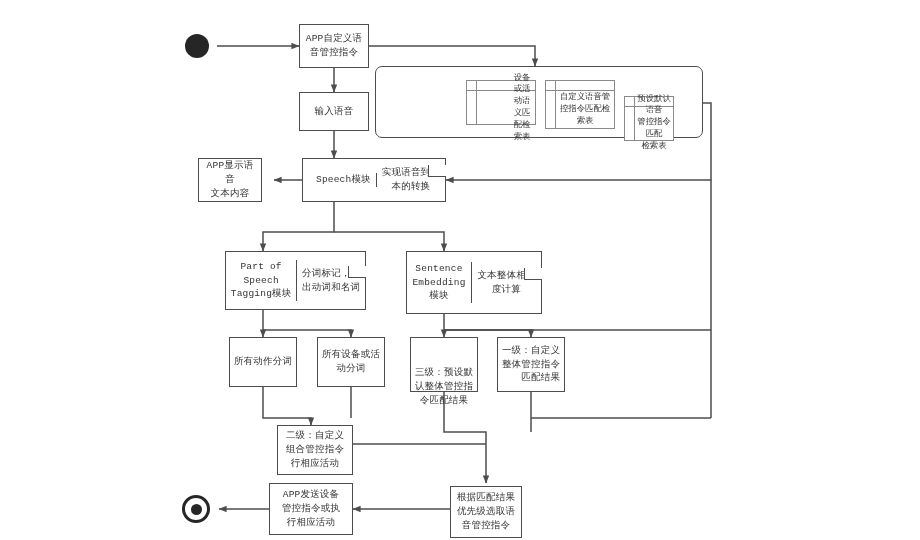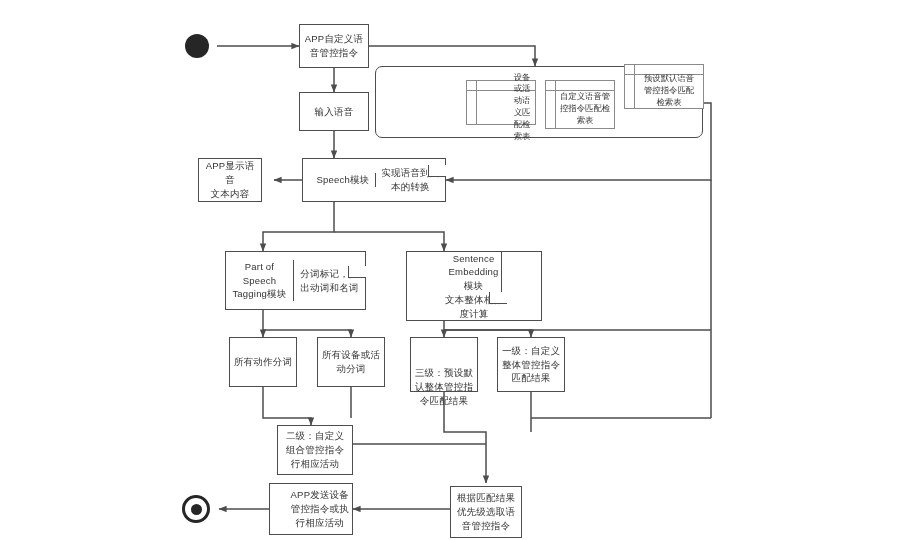--- a/index.html
+++ b/index.html
@@ -1,21 +1,21 @@
 <!DOCTYPE html>
 <html><head>
 <meta charset="utf-8">
 <style>
   html,body{margin:0;padding:0;background:#ffffff;}
   body{font-family:"Liberation Sans","DejaVu Sans",sans-serif;}
   #canvas{position:relative;width:920px;height:540px;background:#ffffff;overflow:hidden;}
   #wires{position:absolute;left:0;top:0;width:920px;height:540px;}
   .node{position:absolute;box-sizing:border-box;border:1.6px solid #4d4d4d;background:#ffffff;
         display:flex;align-items:center;justify-content:center;text-align:center;
-        color:#333333;font-size:9.5px;line-height:1.45;letter-spacing:.2px;}
+        color:#333333;font-size:9.5px;line-height:1.45;letter-spacing:.2px;font-family:Liberation Mono, monospace;}
   .node span{display:block;padding:0 3px;}
   .split{display:flex;padding:0;}
   .split .half{flex:1 1 auto;display:flex;align-items:center;justify-content:center;
                text-align:center;line-height:1.45;}
   .split .left{border-right:1.6px solid #4d4d4d;}
   .noteflag{position:relative;background:transparent;}
   .noteflag .corner{position:absolute;right:-1px;top:-1px;width:11px;height:11px;
                     background:#ffffff;border-left:1.6px solid #4d4d4d;border-bottom:1.6px solid #4d4d4d;}
   .container{position:absolute;box-sizing:border-box;border:1.6px solid #4d4d4d;border-radius:7px;background:#ffffff;}
   .tablebox{position:absolute;box-sizing:border-box;border:1.6px solid #8a8a8a;background:#ffffff;}
@@ -104,21 +104,21 @@
     <div class="tlabel" style="white-space:pre-line;margin-left:32px;">设备或活动语
 义匹配检索表</div>
   </div>
   <div class="tablebox" style="left:545px;top:80px;width:70px;height:49px;padding-left:28px;">
     <div class="vline"></div>
     <div class="hline"></div>
     <div class="tlabel" style="white-space:pre-line;">自定义语音管
 控指令匹配检
 索表</div>
   </div>
-  <div class="tablebox" style="left:624px;top:64px;width:80px;height:45px;">
+  <div class="tablebox" style="left:624px;top:96px;width:50px;height:45px;font-family:Liberation Mono, monospace;">
     <div class="vline"></div>
     <div class="hline"></div>
     <div class="tlabel" style="white-space:pre-line;">预设默认语音
 管控指令匹配
 检索表</div>
   </div>
 
   <div class="node" style="left:198px;top:158px;width:64px;height:44px;">
     <span style="white-space:pre-line;">APP显示语音
 文本内容</span>
@@ -141,21 +141,21 @@
 Speech
 Tagging模块</span>
     </div>
     <div class="half noteflag">
       <span class="corner"></span>
       <span style="white-space:pre-line;">分词标记，找
 出动词和名词</span>
     </div>
   </div>
 
-  <div class="node split" style="left:406px;top:251px;width:136px;height:70px;flex-direction:column;">
+  <div class="node split" style="left:406px;top:251px;width:136px;height:63px;">
     <div class="half left">
       <span style="white-space:pre-line;">Sentence
 Embedding
 模块</span>
     </div>
     <div class="half noteflag">
       <span class="corner"></span>
       <span style="white-space:pre-line;">文本整体相似
 度计算</span>
     </div>
@@ -166,35 +166,35 @@
   </div>
   <div class="node" style="left:317px;top:337px;width:68px;height:50px;">
     <span style="white-space:pre-line;">所有设备或活
 动分词</span>
   </div>
   <div class="node" style="left:410px;top:337px;width:68px;height:55px;">
     <span style="white-space:pre-line;margin-top:45px;">三级：预设默
 认整体管控指
 令匹配结果</span>
   </div>
-  <div class="node" style="left:497px;top:337px;width:68px;height:55px;">
+  <div class="node" style="left:497px;top:337px;width:68px;height:55px;text-align:right;">
     <span style="white-space:pre-line;">一级：自定义
 整体管控指令
 匹配结果</span>
   </div>
   <div class="node" style="left:277px;top:425px;width:76px;height:50px;">
     <span style="white-space:pre-line;">二级：自定义
 组合管控指令
 行相应活动</span>
   </div>
 
   <div class="node" style="left:450px;top:486px;width:72px;height:52px;">
     <span style="white-space:pre-line;">根据匹配结果
 优先级选取语
 音管控指令</span>
   </div>
-  <div class="node" style="left:269px;top:483px;width:84px;height:52px;justify-content:flex-end;">
+  <div class="node" style="left:269px;top:483px;width:84px;height:52px;">
     <span style="white-space:pre-line;">APP发送设备
 管控指令或执
 行相应活动</span>
   </div>
 
 </div>
 
 </body></html>

